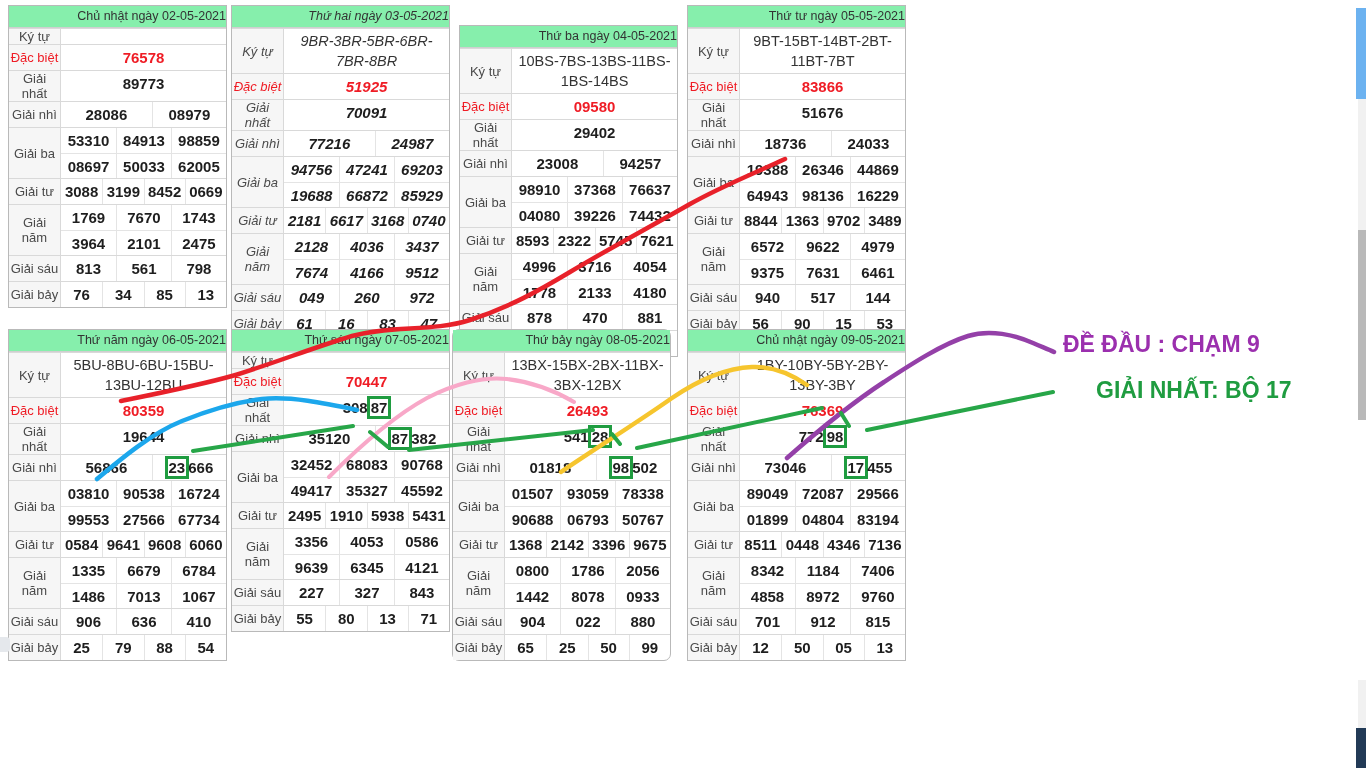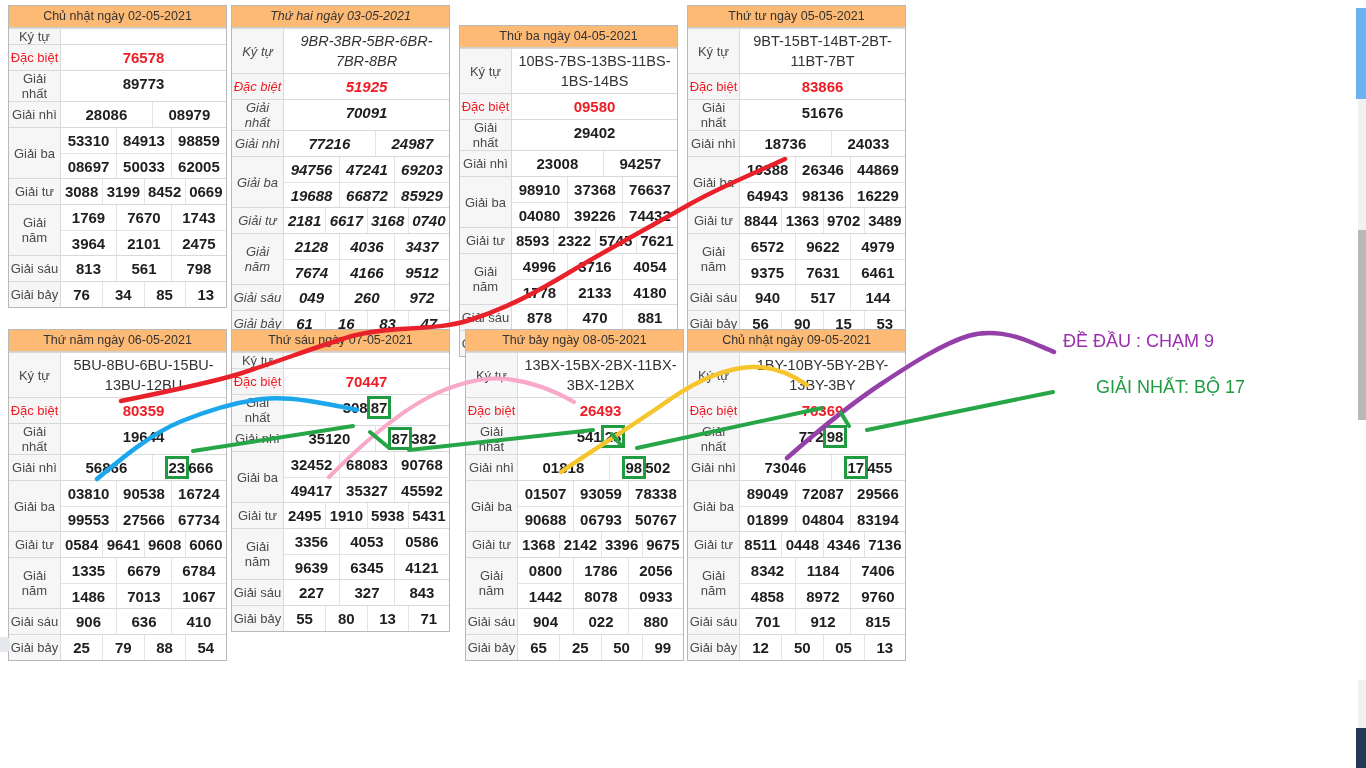--- a/index.html
+++ b/index.html
@@ -2,21 +2,21 @@
 <html><head>
 <meta charset="utf-8">
 <style>
   html,body{margin:0;padding:0;}
   body{width:1366px;height:768px;background:#ffffff;overflow:hidden;
        font-family:"Liberation Sans","DejaVu Sans",sans-serif;position:relative;}
   #stage{position:absolute;left:0;top:0;width:1366px;height:768px;}
 
   
   .lt{position:absolute;width:219px;background:#fff;border:1px solid #b9b9b9;box-sizing:border-box;}
-  .lt-header{height:21px;line-height:21px;text-align:center;background:#fdba74;
+  .lt-header{height:21px;line-height:21px;text-align:right;background:#86efac;
              border-bottom:1px solid #cfcfcf;font-size:12.5px;color:#333;}
   .lt-row{display:flex;border-top:1px solid #d9d9d9;box-sizing:border-box;}
   .lt-row:first-of-type{border-top:none;}
   .lt-label{width:52px;min-width:52px;background:#f6f6f6;color:#4a4a4a;font-size:13px;
             display:flex;align-items:center;justify-content:center;
             border-right:1px solid #d9d9d9;box-sizing:border-box;text-align:center;}
   .lt-vals{flex:1;display:flex;flex-wrap:wrap;align-items:stretch;box-sizing:border-box;}
   .lt-cell{display:flex;align-items:center;justify-content:center;
            font-weight:bold;font-size:15px;color:#1e1e1e;box-sizing:border-box;
            border-left:1px solid #e4e4e4;height:25px;}
@@ -31,21 +31,21 @@
   .g2 .lt-cell:nth-child(1){width:55%;}
   .g2 .lt-cell:nth-child(2){width:45%;}
   .g3 .lt-cell{width:33.333%;}
   .g4 .lt-cell{width:25%;}
   .g3x2 .lt-cell{width:33.333%;}
   .g3x2 .lt-cell:nth-child(n+4){border-top:1px solid #e4e4e4;}
   .g3x2 .lt-cell:nth-child(4){border-left:none;}
   .hl{display:inline-block;border:3px solid #1f9c40;padding:0 1px;margin:0 -1px;line-height:17px;}
 
   
-  .note{position:absolute;font-size:18px;font-weight:normal;white-space:nowrap;}
+  .note{position:absolute;font-size:23px;font-weight:bold;white-space:nowrap;}
   #note-purple{left:1063px;top:331px;}
   #note-green{left:1096px;top:377px;}
 
   
   #lines{position:absolute;left:0;top:0;width:1366px;height:768px;pointer-events:none;z-index:50;}
 
   
   .edge{position:absolute;box-sizing:border-box;}
   #sb-blue{left:1356px;top:8px;width:10px;height:91px;background:#6cb2f0;}
   #sb-track-top{left:1358px;top:99px;width:8px;height:131px;background:#f1f1f1;}
@@ -503,21 +503,21 @@
         <div class="lt-row">
           <div class="lt-label">Giải bảy</div>
           <div class="lt-vals g4">
             <div class="lt-cell">55</div>
             <div class="lt-cell">80</div>
             <div class="lt-cell">13</div>
             <div class="lt-cell">71</div>
           </div>
         </div>
       </div>
-      <div class="lt" style="left: 465px; top: 329px;">
+      <div class="lt" style="left: 452px; top: 329px; border-radius: 7px;">
         <div class="lt-header">Thứ bảy ngày 08-05-2021</div>
         <div class="lt-row kytu-row">
           <div class="lt-label">Ký tự</div>
           <div class="lt-vals">
             <div class="kytu-cell">13BX-15BX-2BX-11BX-3BX-12BX</div>
           </div>
         </div>
         <div class="lt-row special">
           <div class="lt-label">Đặc biệt</div>
           <div class="lt-vals full">

